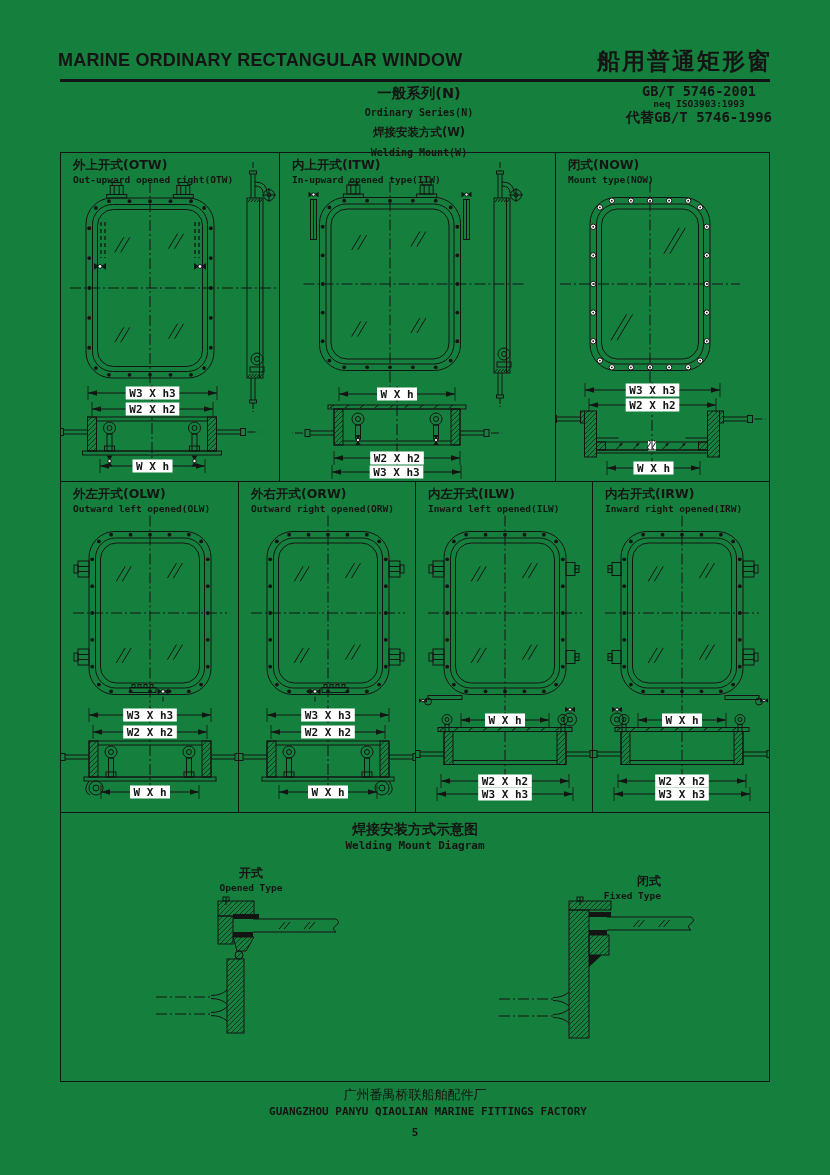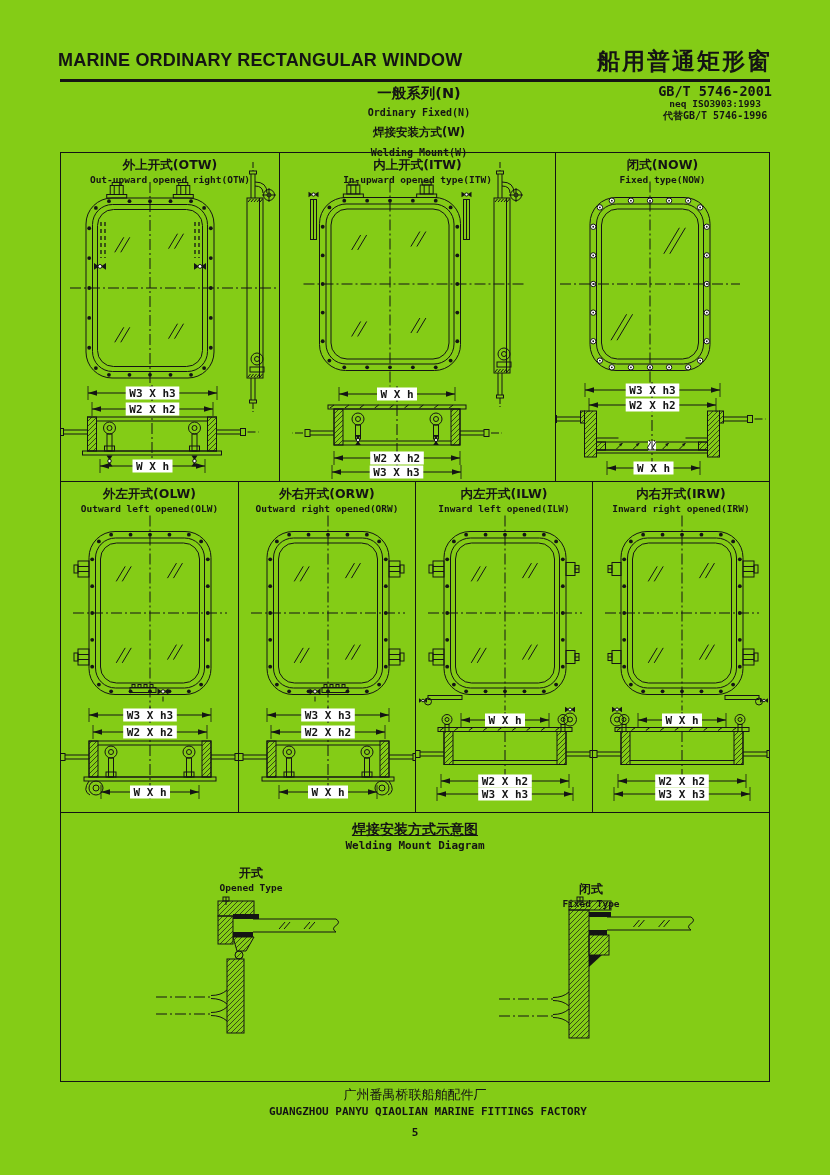--- a/index.html
+++ b/index.html
@@ -1,41 +1,41 @@
 <!DOCTYPE html>
 <html><head>
 <meta charset="utf-8">
 <style>
   html,body{margin:0;padding:0;background:#fff;}
-  .page{position:relative;width:830px;height:1175px;background:#84cc16;overflow:hidden;
+  .page{position:relative;width:830px;height:1175px;background:#15803d;overflow:hidden;
         font-family:"DejaVu Sans",sans-serif;color:#141414;}
   .abs{position:absolute;}
   .title-en{left:58px;top:50px;font:700 18px "Liberation Sans",sans-serif;letter-spacing:.2px;}
   .title-zh{right:58px;top:46px;font:700 23px "DejaVu Sans",sans-serif;letter-spacing:2px;}
   .hrule{left:60px;top:79px;width:710px;height:2.5px;background:#141414;}
   .stdblock{right:58px;top:84px;text-align:center;line-height:1.12;
             font-family:"DejaVu Sans Mono",monospace;font-weight:700;}
-  .std1{font-size:13.5px;} .std2{font-size:9.5px;} .std3{font-size:10px;}
+  .std1{font-size:13.5px;} .std2{font-size:9.5px;} .std3{font-size:14px;}
   .seriesblock{left:8px;right:0;top:84px;text-align:center;line-height:1;}
   .ser-zh{font:700 14.5px "DejaVu Sans",sans-serif;}
   .ser-en{font:700 10px "DejaVu Sans Mono",monospace;margin-top:4px;}
   .mnt-zh{font:700 11.5px "DejaVu Sans",sans-serif;margin-top:7px;}
   .mnt-en{font:700 10px "DejaVu Sans Mono",monospace;margin-top:7px;}
   .dtable{position:absolute;left:60px;top:152px;width:708px;height:928px;
           border:1.6px solid #141414;box-sizing:content-box;}
   .drow{display:flex;position:relative;}
   .drow + .drow{border-top:1.4px solid #141414;}
   .cell{position:relative;overflow:hidden;box-sizing:border-box;}
   .cell + .cell{border-left:1.4px solid #141414;}
   .cell svg{position:absolute;left:0;top:0;}
-  .ptitle{position:absolute;top:4px;left:0;right:0;text-align:center;line-height:1.18;z-index:2;}
+  .ptitle{position:absolute;top:4px;left:12px;right:0;line-height:1.18;z-index:2;}
   .pt-zh{font:600 12.5px "DejaVu Sans",sans-serif;}
   .pt-en{font:700 9.5px "DejaVu Sans Mono",monospace;}
   .wtitle{position:absolute;left:0;right:0;top:8px;text-align:center;z-index:2;line-height:1.2;}
-  .wt-zh{font:600 14px "DejaVu Sans",sans-serif;text-decoration:underline;}
+  .wt-zh{font:600 14px "DejaVu Sans",sans-serif;}
   .wt-en{font:700 11px "DejaVu Sans Mono",monospace;}
   .wlabel{position:absolute;text-align:center;z-index:2;line-height:1.2;}
   .wl-zh{font:600 12px "DejaVu Sans",sans-serif;}
   .wl-en{font:700 9.5px "DejaVu Sans Mono",monospace;}
   .footer{left:0;right:0;top:1086px;text-align:center;line-height:1.25;}
   .f-zh{font:500 13px "DejaVu Sans",sans-serif;}
   .f-en{font:700 11px "DejaVu Sans Mono",monospace;margin-top:1px;margin-left:26px;}
   .f-pg{font:700 11px "DejaVu Sans Mono",monospace;margin-top:8px;}
 </style>
 </head>
@@ -48,21 +48,21 @@
   <div class="abs hrule"></div>
 
   <div class="abs stdblock">
     <div class="std1">GB/T 5746-2001</div>
     <div class="std2">neq ISO3903:1993</div>
     <div class="std3">代替GB/T 5746-1996</div>
   </div>
 
   <div class="abs seriesblock">
     <div class="ser-zh">一般系列(N)</div>
-    <div class="ser-en">Ordinary Fixed(N)</div>
+    <div class="ser-en">Ordinary Series(N)</div>
     <div class="mnt-zh">焊接安装方式(W)</div>
     <div class="mnt-en">Welding Mount(W)</div>
   </div>
 
   <div class="dtable">
     <div class="drow" id="drow1" style="height:328px">
         <div class="cell" style="width: 218px; height: 328px;">
           <div class="ptitle">
             <div class="pt-zh">外上开式(OTW)</div>
             <div class="pt-en">Out-upward opened right(OTW)</div>
@@ -377,21 +377,21 @@
               <polygon points="52,319 61,316.2 61,321.8" fill="#141414" stroke="none" stroke-width="1"></polygon>
               <polygon points="181,319 172,316.2 172,321.8" fill="#141414" stroke="none" stroke-width="1"></polygon>
               <rect x="89.7" y="312.5" width="53.6" height="13" rx="0" ry="0" fill="#fff" stroke="none" stroke-width="1"></rect>
               <text x="116.5" y="322.5" text-anchor="middle" font-size="11" font-family="&quot;DejaVu Sans Mono&quot;, monospace" font-weight="bold" fill="#141414">W3 X h3</text>
             </g>
           </svg>
         </div>
         <div class="cell" style="width: 214px; height: 328px;">
           <div class="ptitle">
             <div class="pt-zh">闭式(NOW)</div>
-            <div class="pt-en">Fixed type(NOW)</div>
+            <div class="pt-en">Mount type(NOW)</div>
           </div>
           <svg width="214" height="328" viewBox="0 0 214 328">
             <defs>
               <pattern id="hp3" patternUnits="userSpaceOnUse" width="5" height="5">
                 <path d="M0,5 L5,0 M-1,1 L1,-1 M4,6 L6,4" stroke="#141414" stroke-width="0.7"></path>
               </pattern>
             </defs>
             <g>
               <rect x="34" y="44.5" width="120" height="173" rx="26" ry="26" fill="none" stroke="#141414" stroke-width="1"></rect>
               <rect x="40.5" y="51" width="107" height="160" rx="20" ry="20" fill="none" stroke="#141414" stroke-width="1"></rect>
@@ -1012,21 +1012,21 @@
     <div class="drow" id="drow3" style="height:267px">
         <div class="cell" style="width: 708px; height: 267px;">
           <div class="wtitle">
             <div class="wt-zh">焊接安装方式示意图</div>
             <div class="wt-en">Welding Mount Diagram</div>
           </div>
           <div class="wlabel" style="left:120px;top:52px;width:140px;">
             <div class="wl-zh">开式</div>
             <div class="wl-en">Opened Type</div>
           </div>
-          <div class="wlabel" style="left:460px;top:68px;width:140px;">
+          <div class="wlabel" style="left:460px;top:60px;width:140px;text-align:right;">
             <div class="wl-zh">闭式</div>
             <div class="wl-en">Fixed Type</div>
           </div>
           <svg width="708" height="267" viewBox="0 0 708 267">
             <defs>
               <pattern id="hp8" patternUnits="userSpaceOnUse" width="5" height="5">
                 <path d="M0,5 L5,0 M-1,1 L1,-1 M4,6 L6,4" stroke="#141414" stroke-width="0.7"></path>
               </pattern>
             </defs>
             <g>

